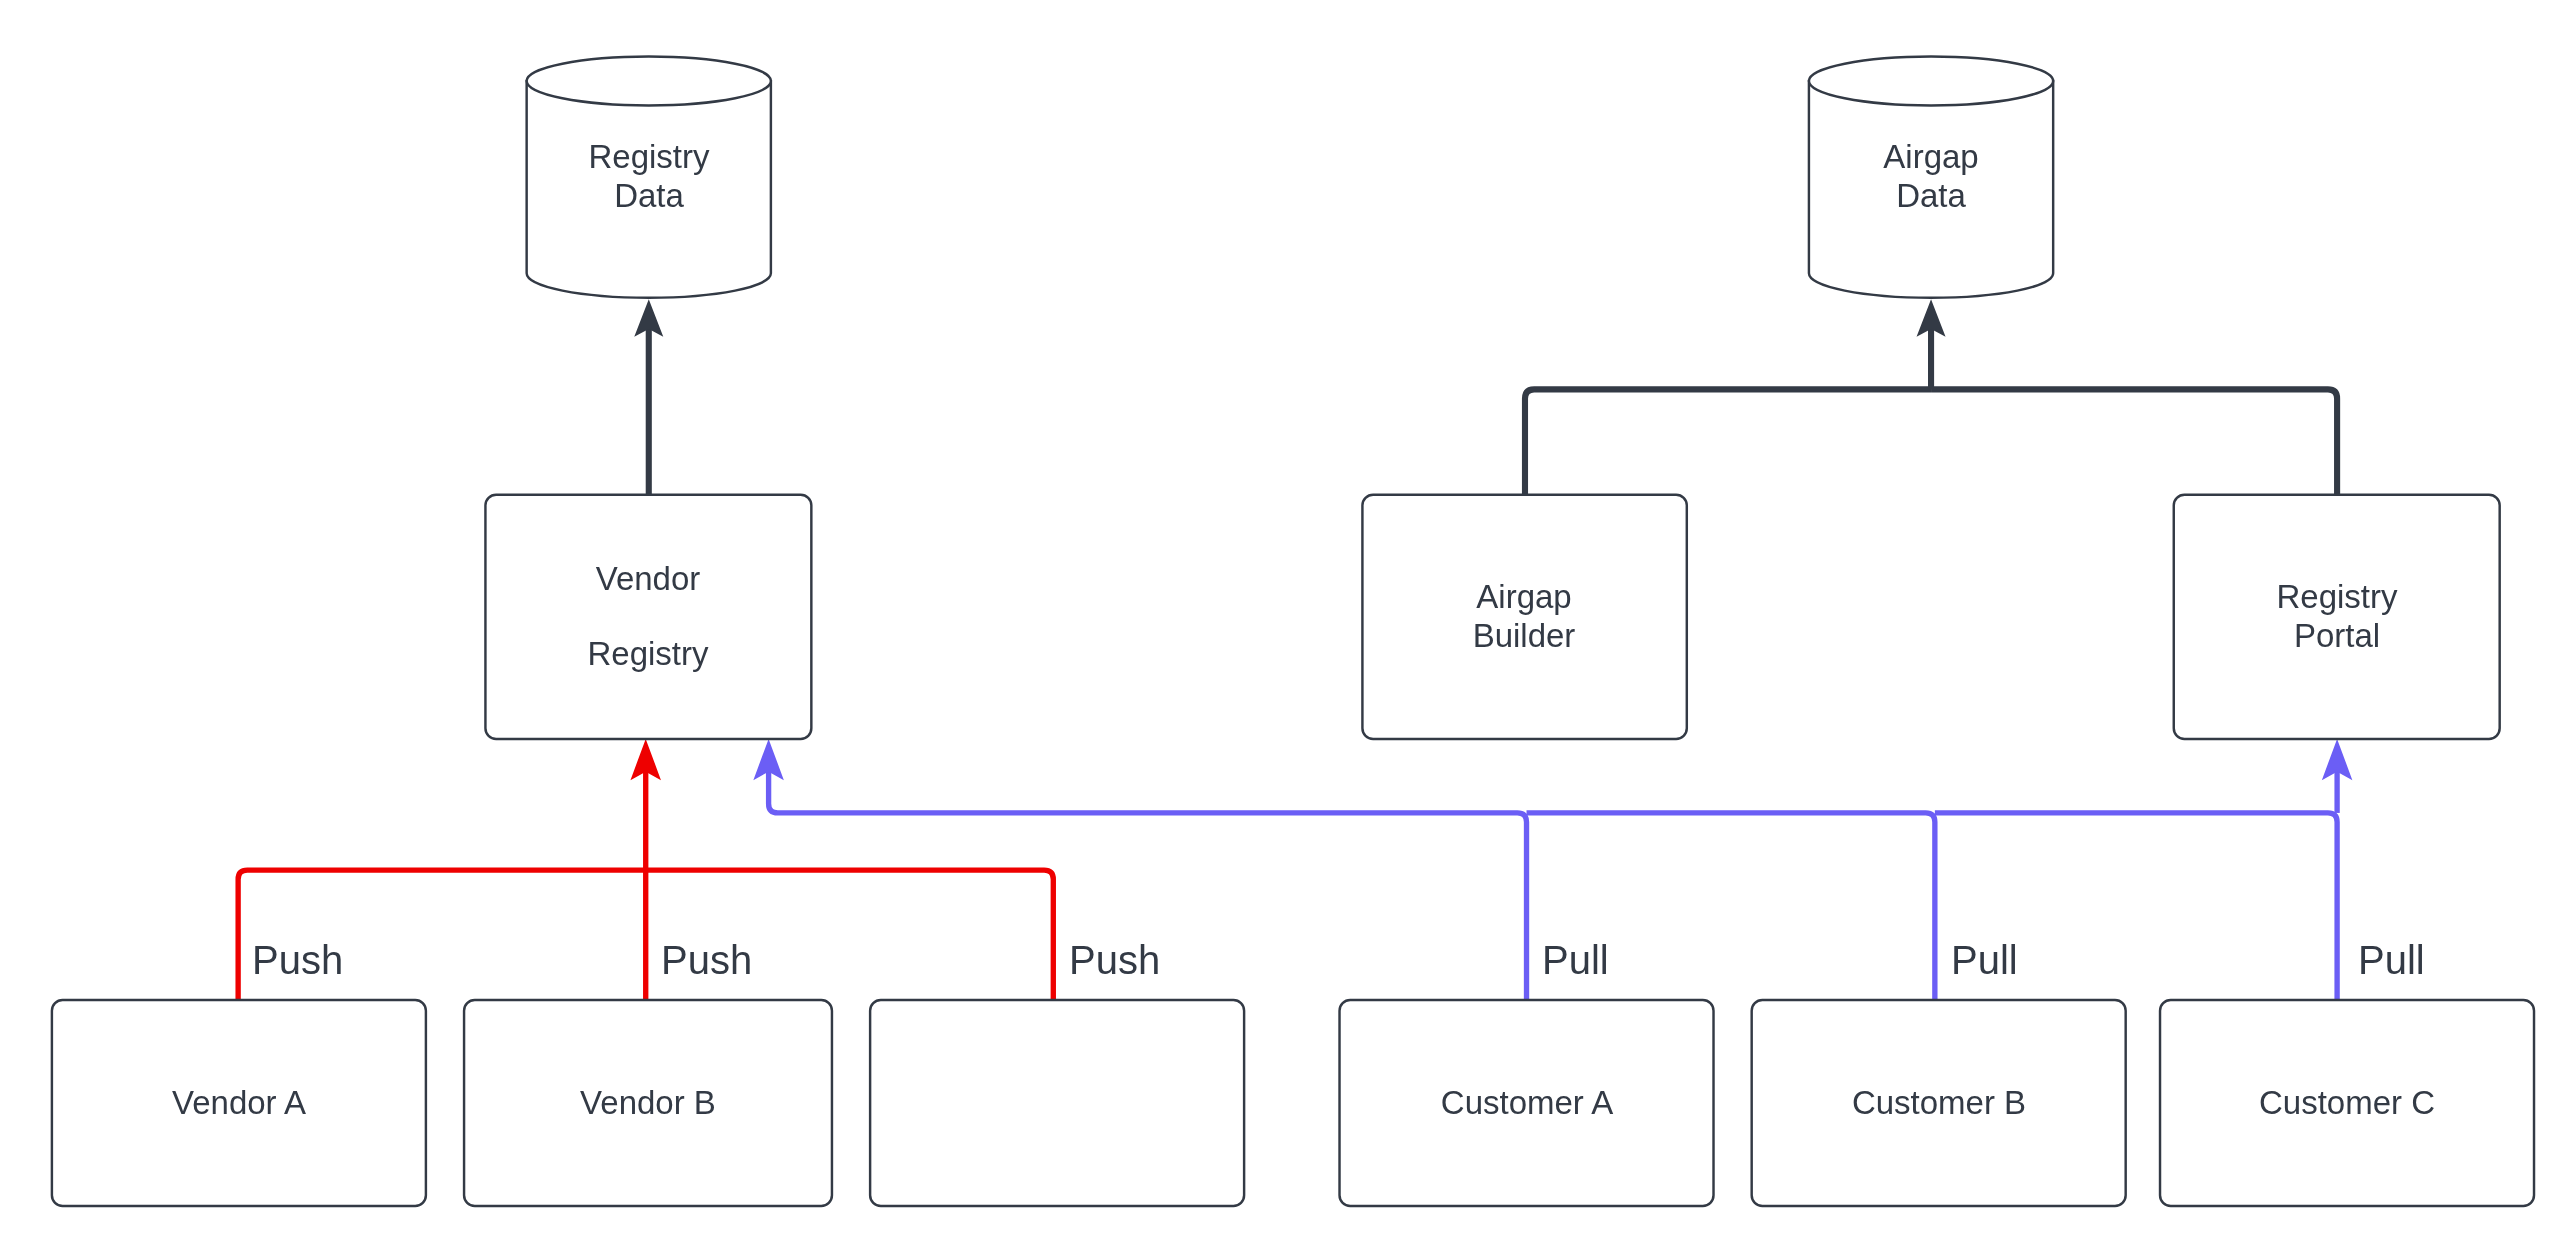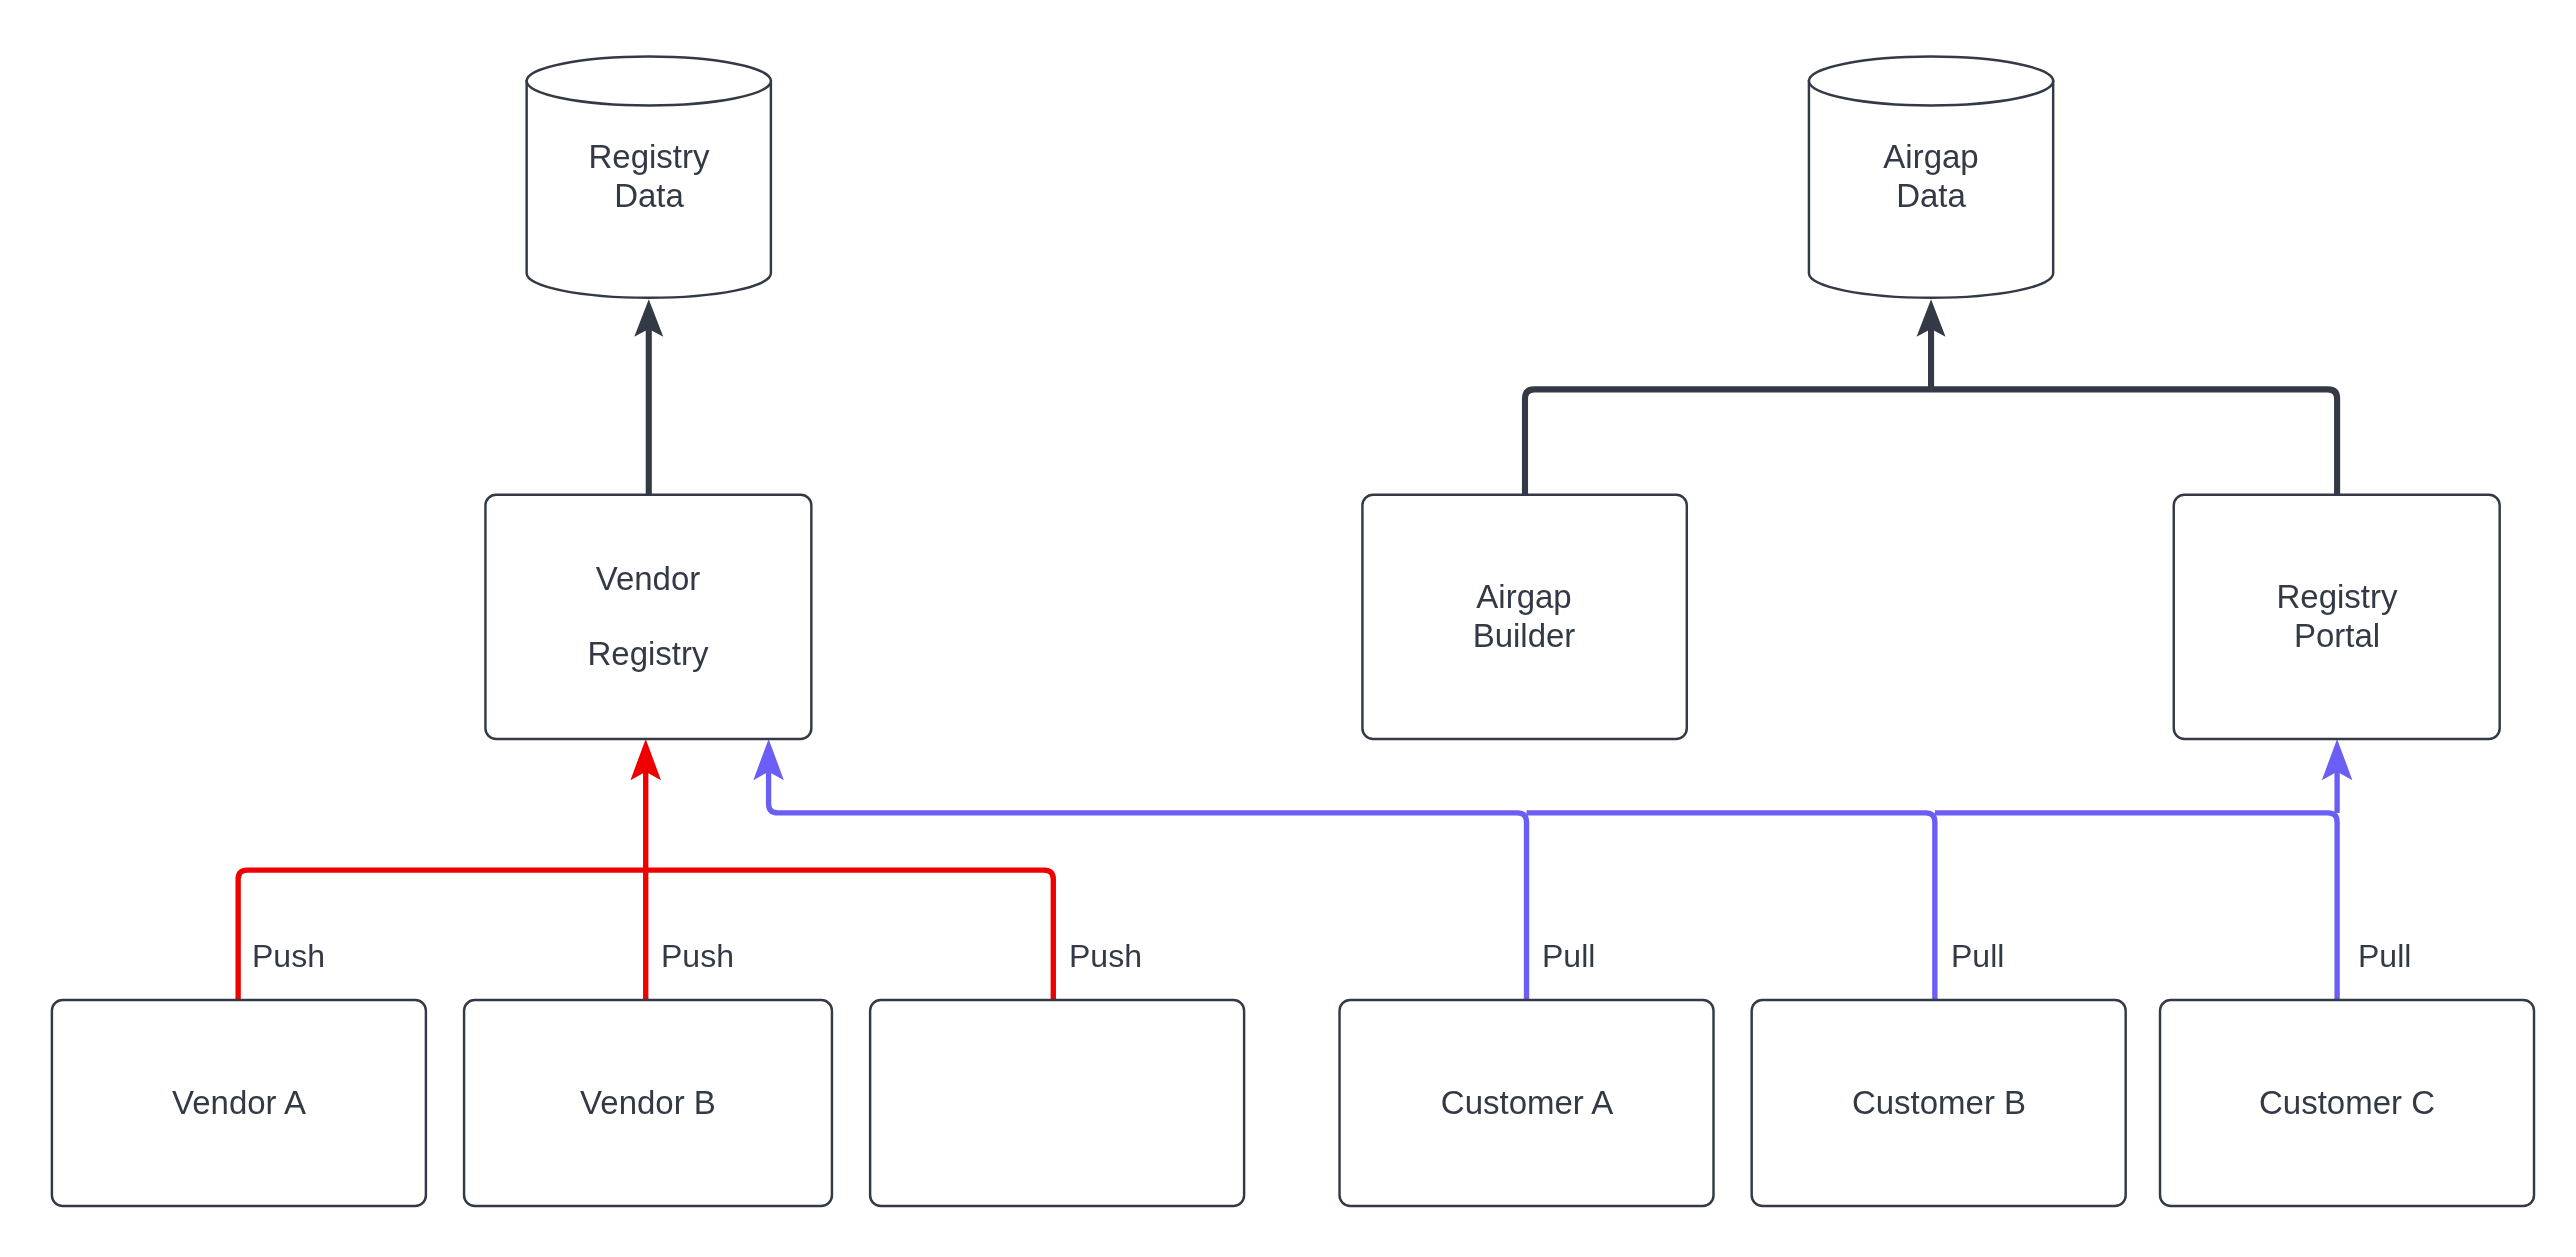--- a/index.html
+++ b/index.html
@@ -34,21 +34,21 @@
     text-align: center;
     color: #333a45;
     font-size: 33px;
     line-height: 1.18;
     pointer-events: none;
     white-space: pre-line;
   }
   .edge-label {
     position: absolute;
     color: #333a45;
-    font-size: 32px;
+    font-size: 40px;
     line-height: 1;
     white-space: nowrap;
   }
   .box-shape {
     fill: #ffffff;
     stroke: #333a45;
     stroke-width: 3.2;
   }
   .cyl-shape {
     fill: #ffffff;

